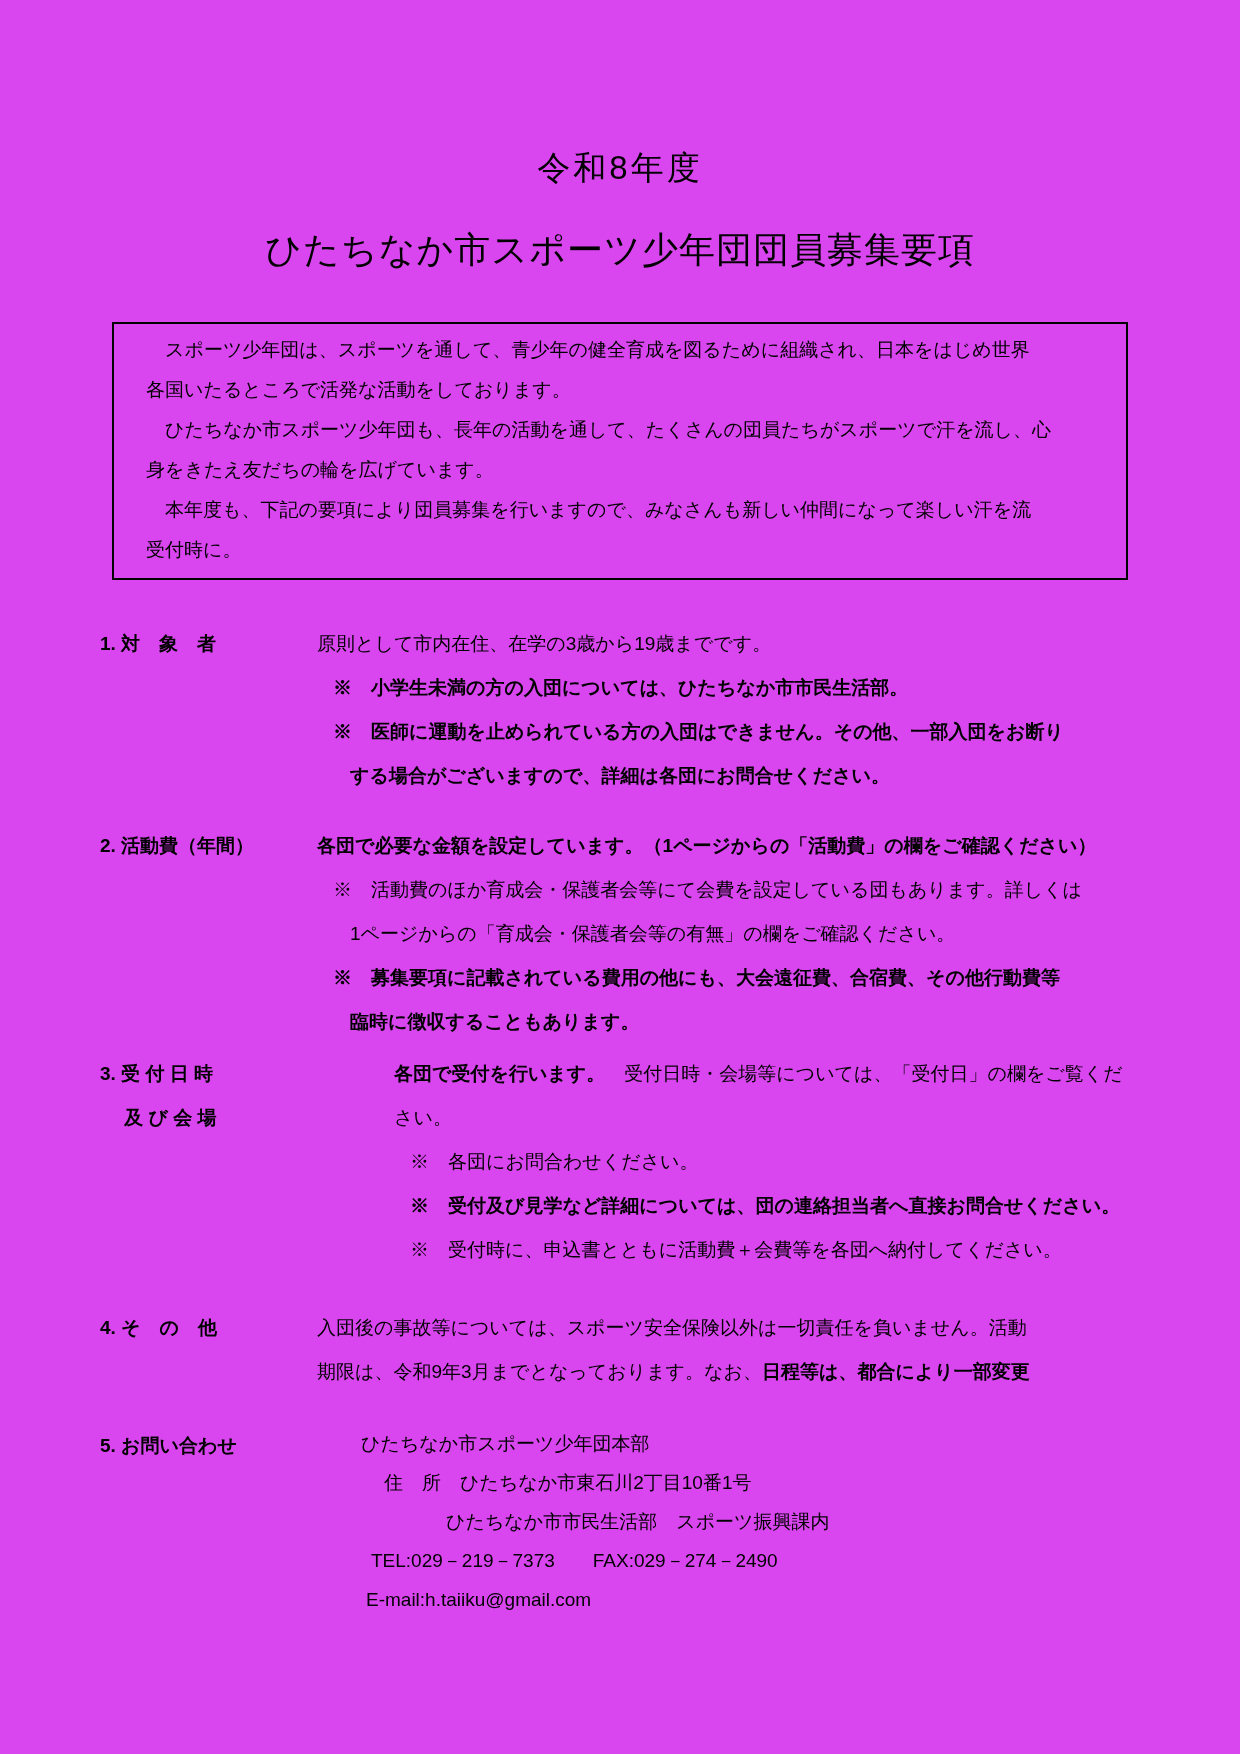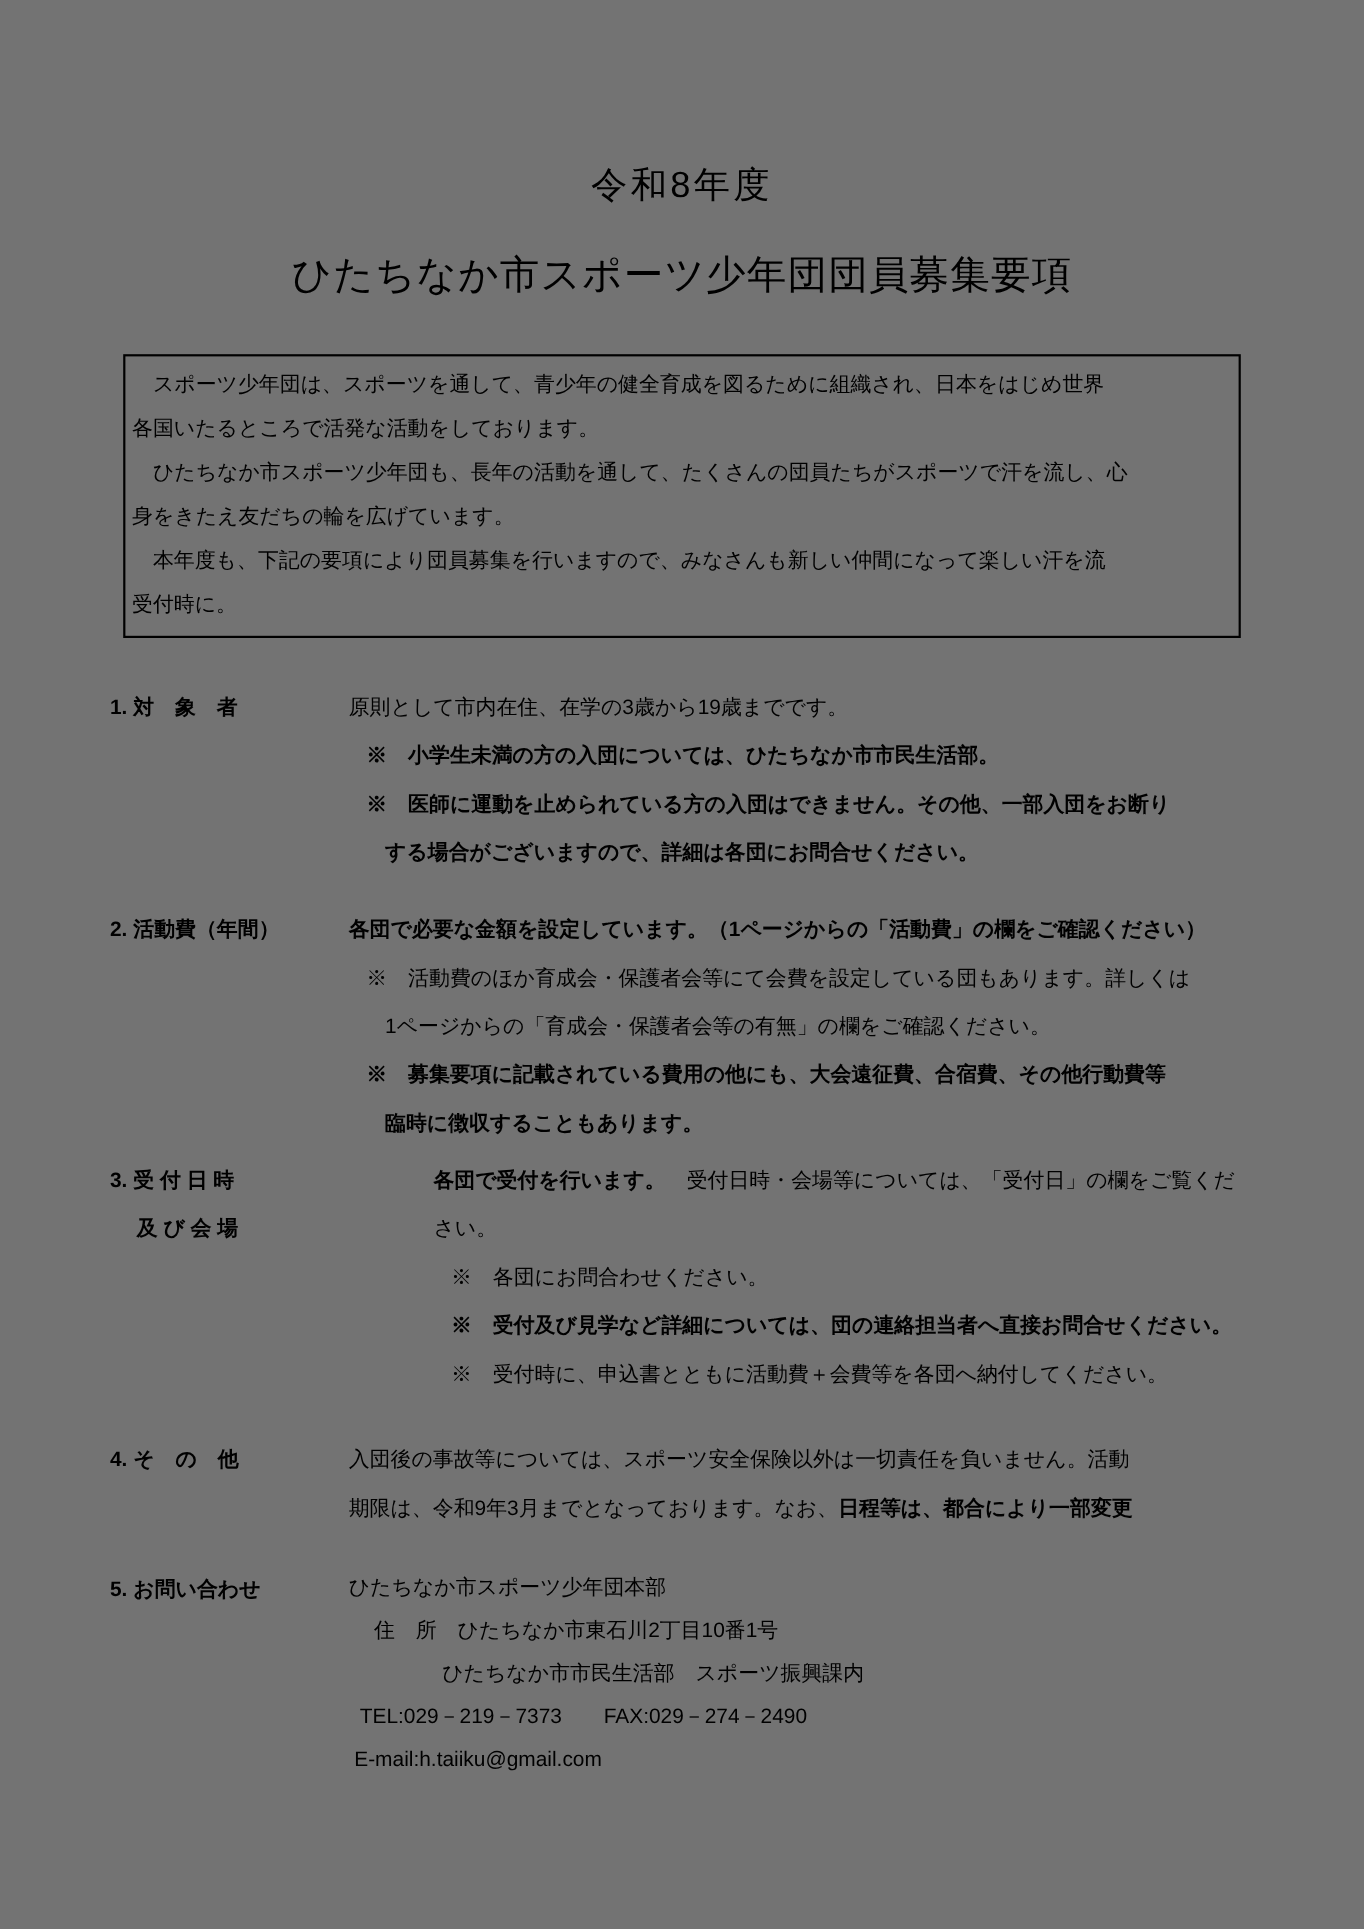--- a/index.html
+++ b/index.html
@@ -1,21 +1,21 @@
 <!DOCTYPE html>
 <html lang="ja"><head>
 <meta charset="utf-8">
 <style>
   * { box-sizing: border-box; }
   html, body { margin: 0; padding: 0; background: #ffffff; }
   .page {
     position: relative;
     width: 1240px;
     height: 1754px;
-    background: #737373;
+    background: #d946ef;
     color: #000000;
     font-family: "Liberation Sans", sans-serif;
     overflow: hidden;
   }
   .title1 {
     padding-top: 148px;
     text-align: center;
     font-size: 33px;
     line-height: 40px;
     letter-spacing: 3px;
@@ -24,31 +24,31 @@
     margin-top: 40px;
     text-align: center;
     font-size: 36px;
     line-height: 44px;
     letter-spacing: 1px;
   }
   .intro-box {
     width: 1016px;
     margin: 50px auto 0 auto;
     border: 2px solid #000000;
-    padding: 6px 14px 8px 6px;
+    padding: 6px 14px 8px 32px;
     font-size: 19px;
     line-height: 40px;
   }
   .intro-box .iline { white-space: nowrap; }
   .sections { margin-left: 100px; margin-top: 42px; }
   .section { display: flex; font-size: 19px; line-height: 44px; margin-top: 26px; }
   .section:nth-child(1) { margin-top: 0; }
   .section:nth-child(3) { margin-top: 8px; justify-content: space-between; }
   .section:nth-child(4) { margin-top: 34px; }
-  .section:nth-child(5) { margin-top: 30px; }
+  .section:nth-child(5) { margin-top: 30px; gap: 44px; }
   .section:nth-child(5) .line { line-height: 39px; }
   .sec-label { width: 217px; flex: none; white-space: pre; font-weight: bold; }
   .sec-body { width: 846px; flex: none; }
   .line { white-space: nowrap; }
   .line.note  { margin-left: 16px; }
   .line.note-continue { margin-left: 33px; }
   .line.addr-line { margin-left: 23px; }
   .line.addr-dept { margin-left: 85px; }
   .line.contact-tel { margin-left: 10px; }
   .line.contact-mail { margin-left: 5px; }

